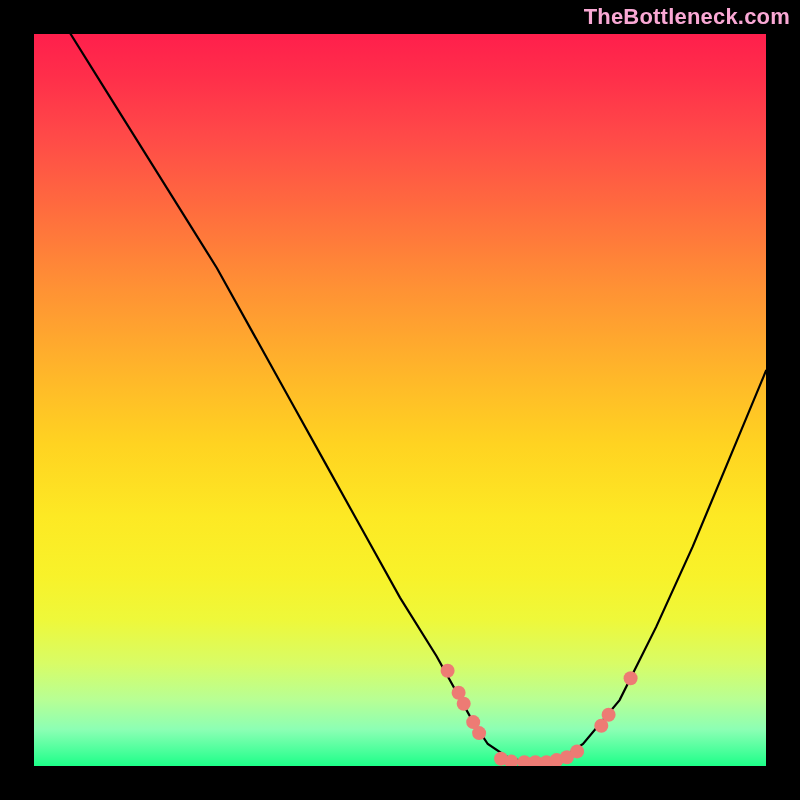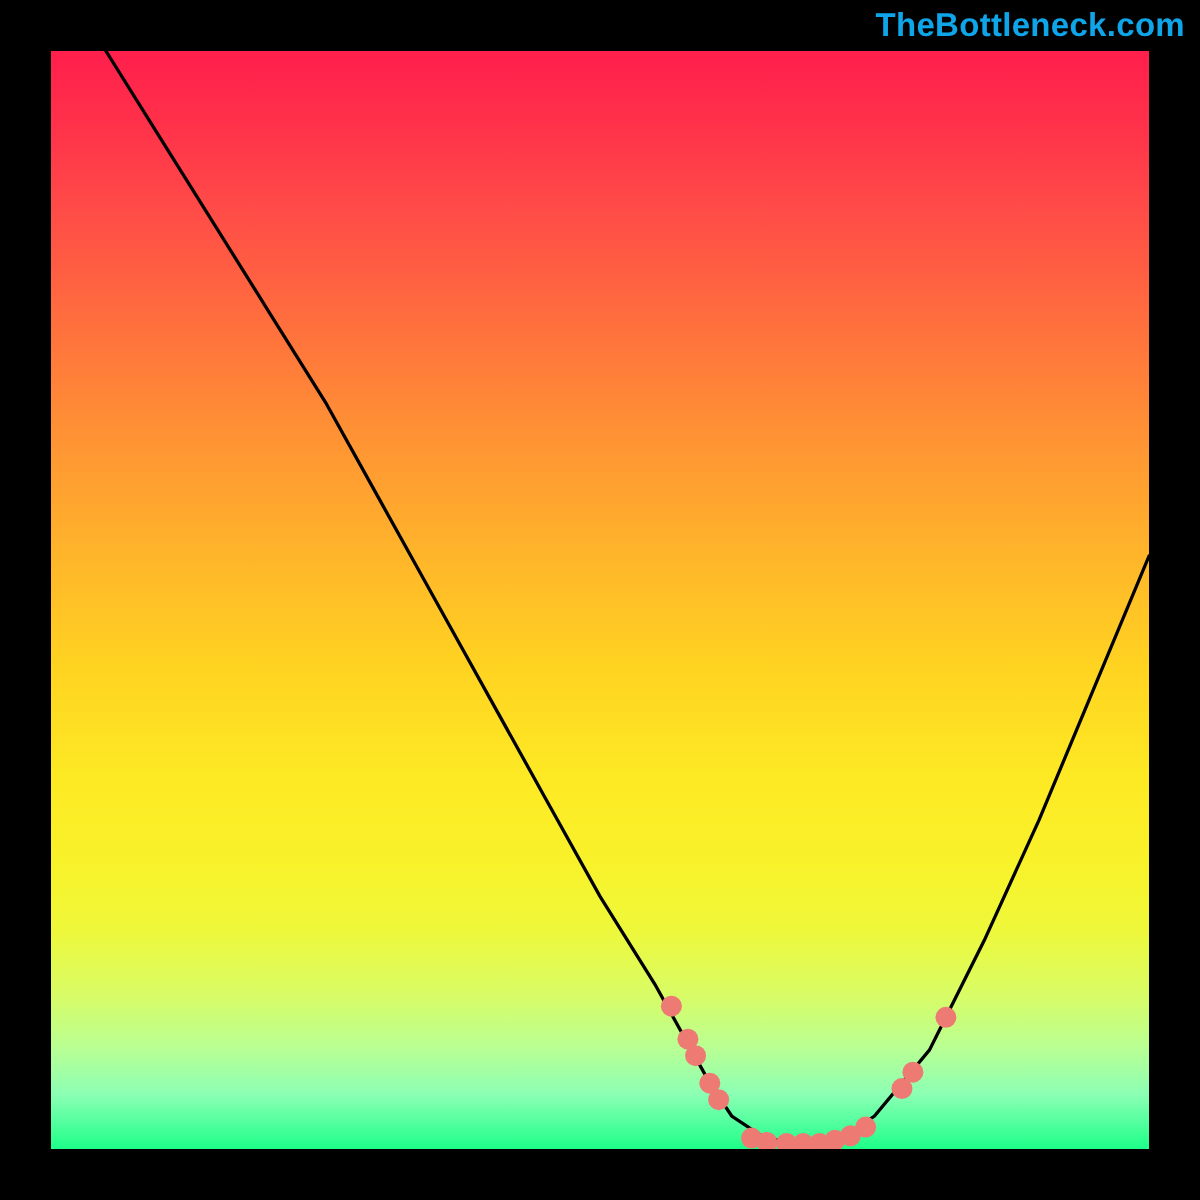--- a/index.html
+++ b/index.html
@@ -10,21 +10,21 @@
     height: 800px;
     background: #000;
   }
   .watermark {
     position: absolute;
     top: 4px;
     right: 10px;
     font-family: Arial, Helvetica, sans-serif;
     font-size: 22px;
     font-weight: 600;
-    color: #0ea5e9;
+    color: #f9a8d4;
     letter-spacing: 0.2px;
     z-index: 50;
   }
   .plot {
     position: absolute;
     left: 34px;
     top: 34px;
     width: 732px;
     height: 732px;
     overflow: hidden;

